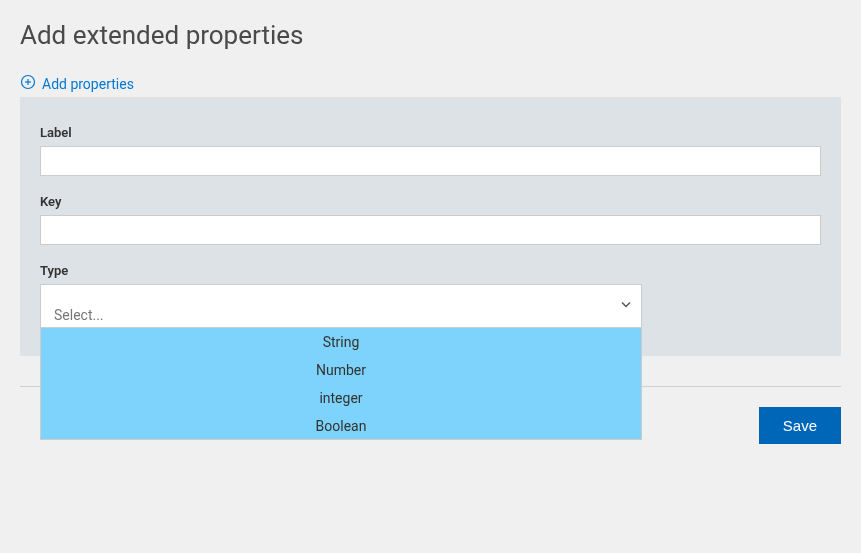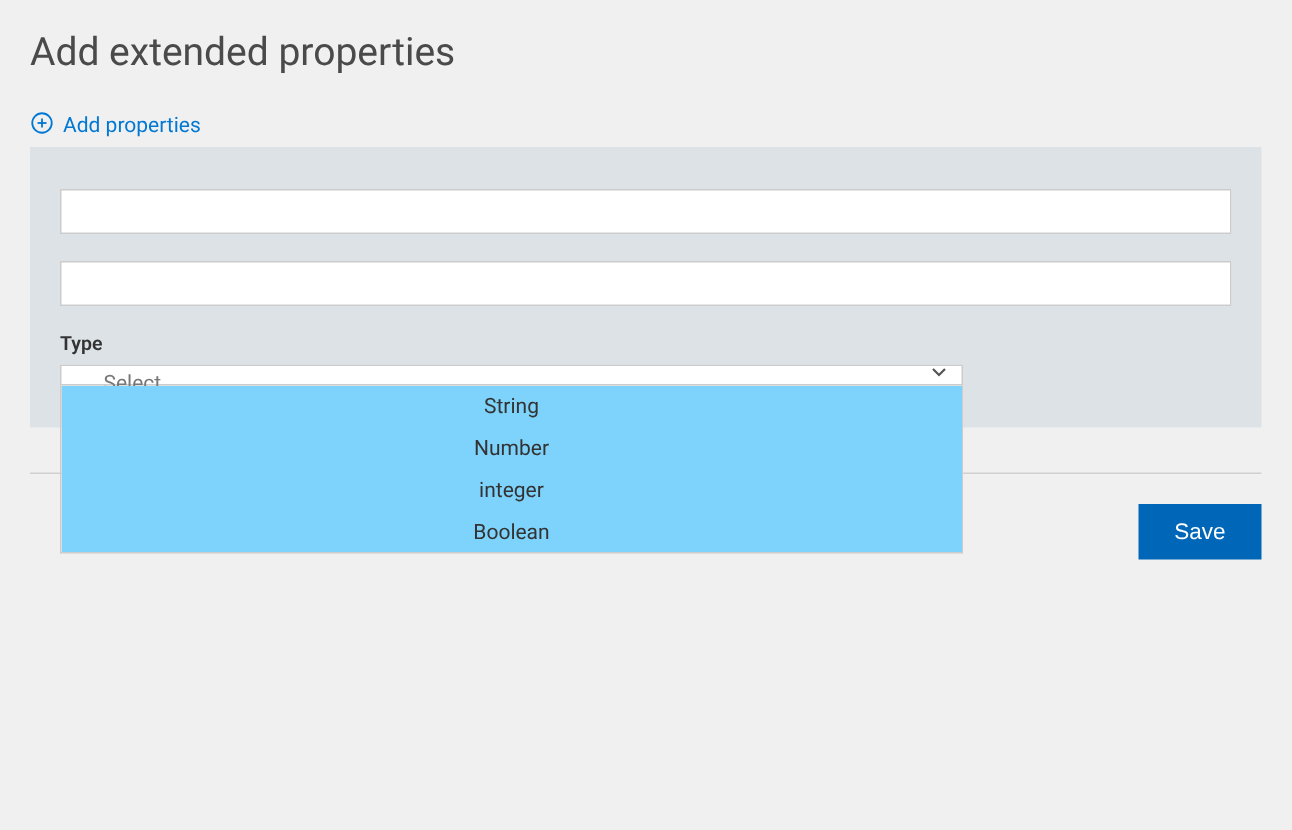--- a/index.html
+++ b/index.html
@@ -67,30 +67,30 @@
     }
     .type-col {
       flex: 0 0 602px;
       position: relative;
     }
     .null-col {
       flex: 0 0 auto;
     }
     .select-box {
       width: 100%;
-      height: 14px;
+      height: 44px;
       border: 1px solid #ccc;
       background: #fff;
-      padding: 4px 30px 4px 28px;
+      padding: 4px 30px 4px 13px;
       font-size: 14px;
       color: #777;
       position: relative;
       cursor: pointer;
       display: flex;
-      align-items: flex-start;
+      align-items: flex-end;
     }
     .select-chevron {
       position: absolute;
       right: 8px;
       top: 50%;
       transform: translateY(-50%);
       pointer-events: none;
     }
     .select-chevron svg {
       width: 14px;
@@ -176,24 +176,26 @@
       <line x1="8" y1="5" x2="8" y2="11"></line>
       <line x1="5" y1="8" x2="11" y2="8"></line>
     </svg>
   </span>
   <span>Add properties</span>
 </div>
 
 <div class="property-card">
 
   <div class="field-group">
+    <label class="field-label">Label</label>
     <input type="text" class="text-input" value="" style="">
   </div>
 
   <div class="field-group">
+    <label class="field-label">Key</label>
     <input type="text" class="text-input" value="" style="">
   </div>
 
   <div class="type-row">
     <div class="type-col field-group" style="margin-bottom:0;">
       <label class="field-label">Type</label>
       <div class="select-box">
         <span>Select...</span>
         <span class="select-chevron">
           <svg viewBox="0 0 14 14" fill="none" stroke="#555" stroke-width="1.5">

